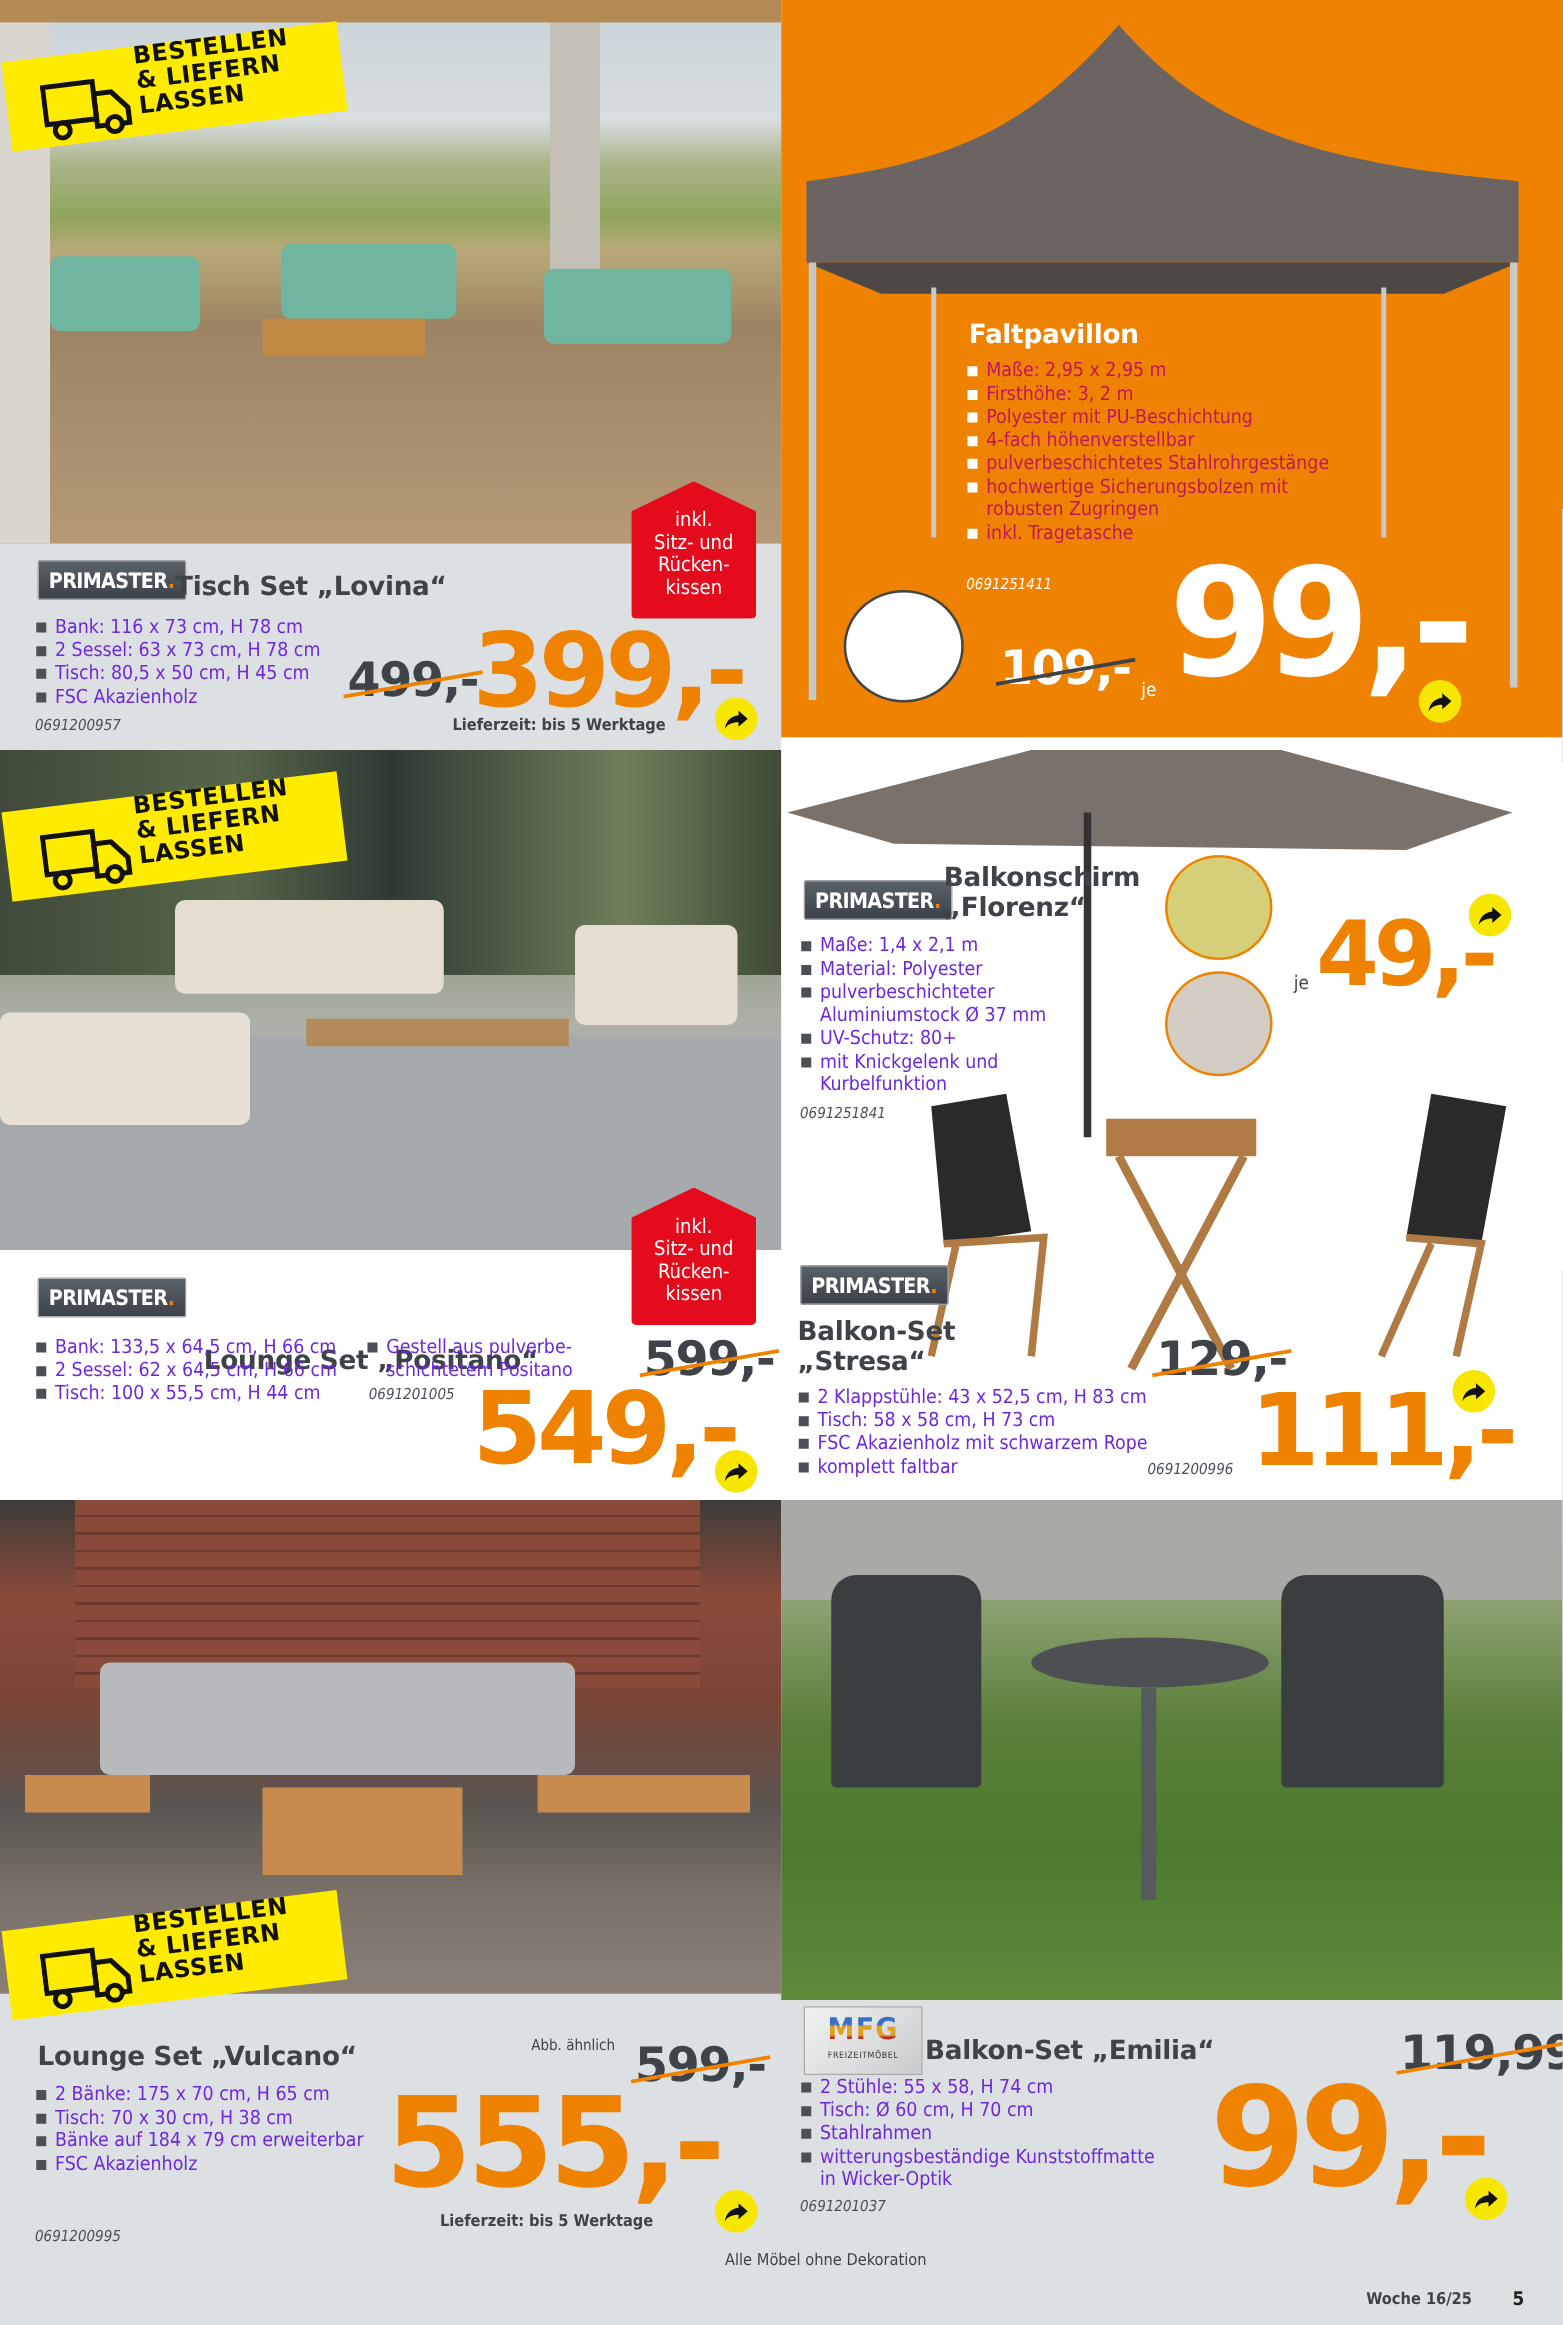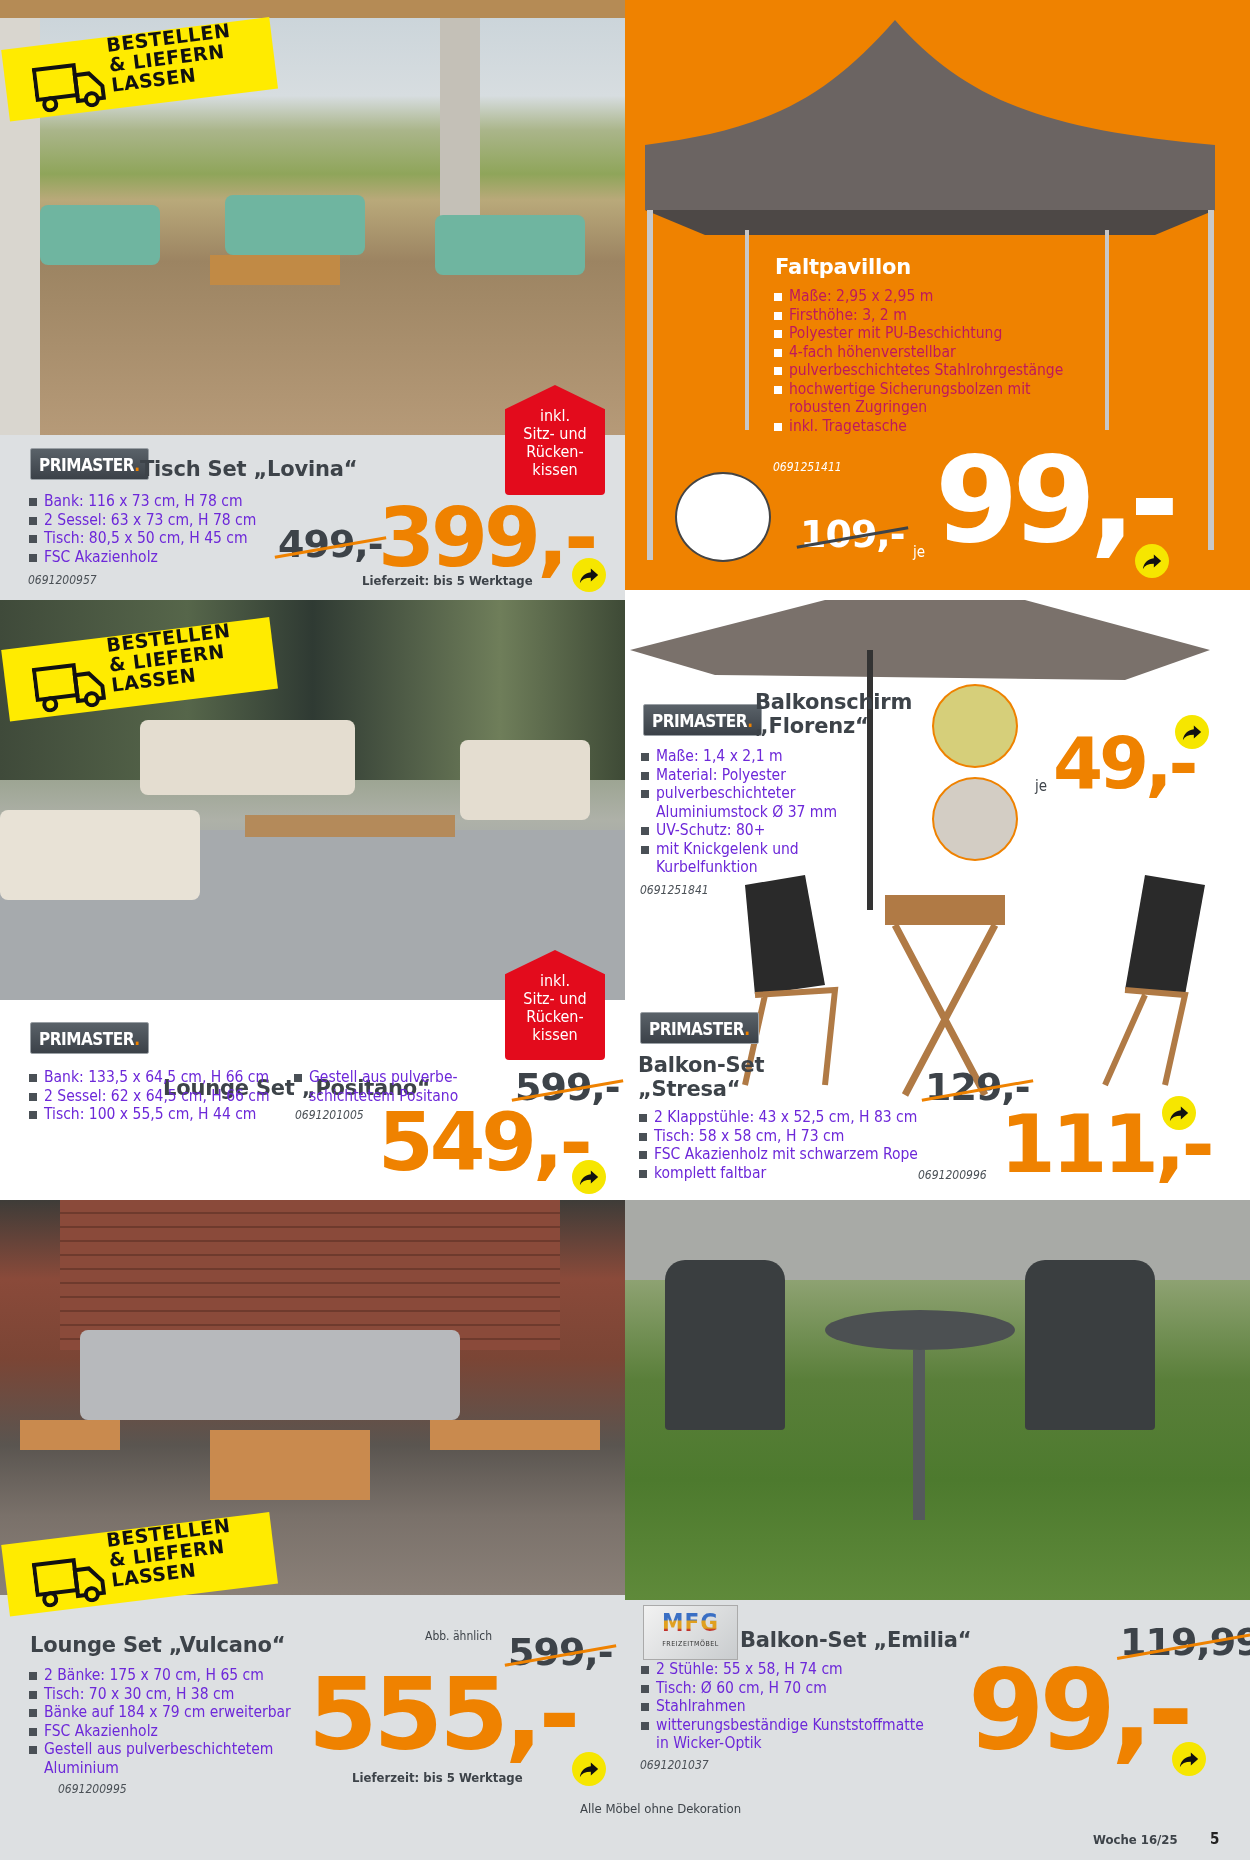--- a/index.html
+++ b/index.html
@@ -337,23 +337,22 @@
     <div>LASSEN</div>
   </div>
 </div>
 <div class="abb" style="left:425px;top:1597px;margin-top:32px;">Abb. ähnlich</div>
 <div class="title" style="left:30px;top:1633px;">Lounge Set „Vulcano“</div>
 <ul class="bullets" style="left:28px;top:1666px;width:290px;">
   <li>2 Bänke: 175 x 70 cm, H 65 cm</li>
   <li>Tisch: 70 x 30 cm, H 38 cm</li>
   <li>Bänke auf 184 x 79 cm erweiterbar</li>
   <li>FSC Akazienholz</li>
-  <li>Gestell aus pulverbeschichtetem Aluminium</li>
-</ul>
-<div class="artno" style="left:28px;top:1782px;margin-left:30px;">0691200995</div>
+</ul>
+<div class="artno" style="left:28px;top:1782px;">0691200995</div>
 <div class="oldprice" style="left:508px;top:1633px;">599,-</div>
 <div class="price" style="left:308px;top:1665px;font-size:100px;">555,-</div>
 <div class="lieferzeit" style="left:352px;top:1770px;">Lieferzeit: bis 5 Werktage</div>
 <div class="arrow-btn" style="left:572px;top:1752px;">
   <svg viewBox="0 0 24 24">
       <path d="M14 5 L22 12 L14 19 V15 C8 15 4 17 2 21 C3 14 7 10 14 9 Z" fill="#111"></path>
     </svg>
 </div>
 
 <div class="photo photo-emilia">

